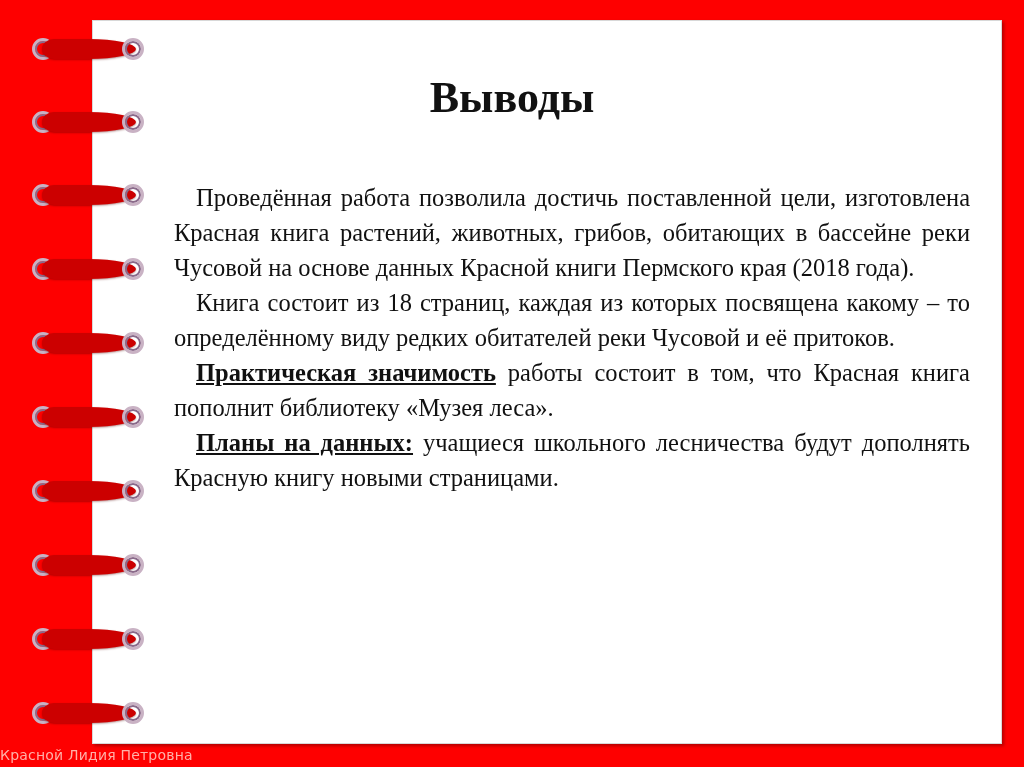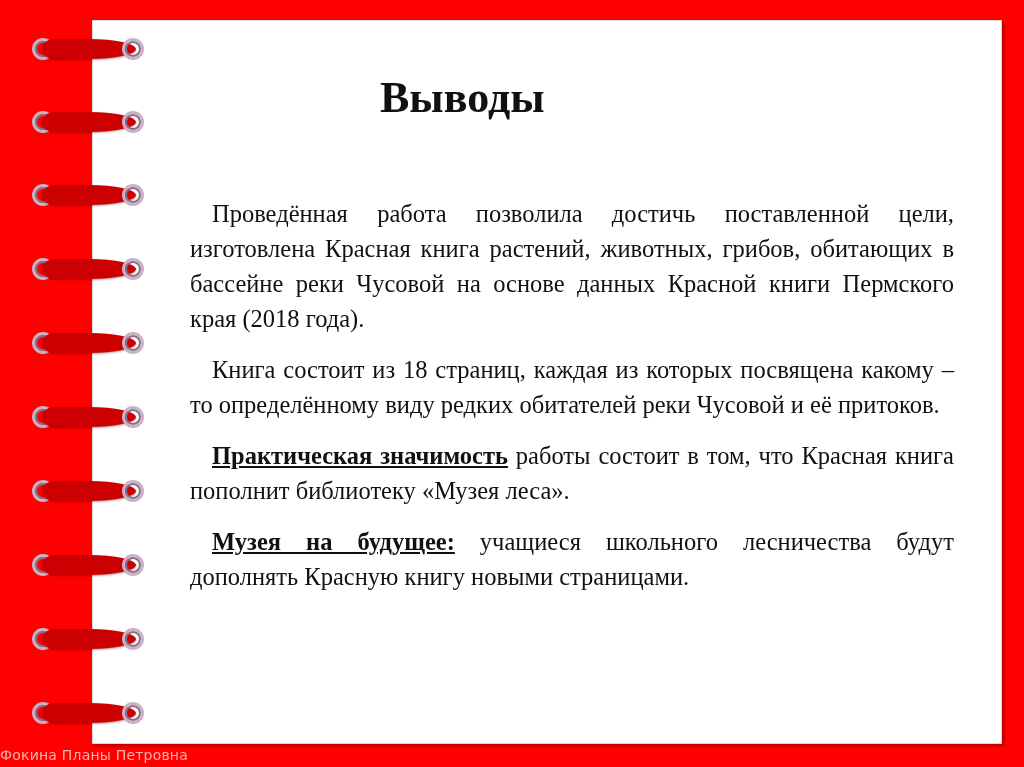--- a/index.html
+++ b/index.html
@@ -61,40 +61,41 @@
       height: 20px;
       background: #cc0000;
       border-radius: 12px 50% 50% 12px / 10px 50% 50% 10px;
       box-shadow: 0 1px 2px rgba(80,0,0,0.4);
     }
     .title {
       position: absolute;
       left: 380px;
       top: 70px;
       width: 264px;
+      text-align: center;
       font-family: "Liberation Serif", serif;
       font-weight: bold;
       font-size: 44px;
       line-height: 56px;
       color: #111111;
       margin: 0;
     }
     .content {
       position: absolute;
       left: 174px;
       top: 180px;
       width: 796px;
       font-family: "Liberation Serif", serif;
       font-size: 24.5px;
       line-height: 35px;
       color: #111111;
       text-align: justify;
     }
     .content p {
-      margin: 16px;
+      margin: 0;
       text-indent: 22px;
     }
     .content b {
       font-weight: bold;
       text-decoration: underline;
     }
     .footer {
       position: absolute;
       left: 0;
       top: 745px;
@@ -169,17 +170,17 @@
   <p>
     <b></b><span>Проведённая работа позволила достичь поставленной цели, изготовлена  Красная книга растений, животных, грибов, обитающих в бассейне реки Чусовой на основе данных Красной книги Пермского края (2018 года).</span>
   </p>
   <p>
     <b></b><span>Книга состоит из 18 страниц, каждая из которых посвящена какому – то определённому виду  редких  обитателей  реки Чусовой и её притоков.</span>
   </p>
   <p>
     <b>Практическая значимость</b><span> работы состоит в том, что Красная книга пополнит  библиотеку  «Музея леса».</span>
   </p>
   <p>
-    <b>Музея на будущее:</b><span> учащиеся школьного лесничества будут дополнять  Красную книгу новыми страницами.</span>
+    <b>Планы на данных:</b><span> учащиеся школьного лесничества будут дополнять  Красную книгу новыми страницами.</span>
   </p>
 </div>
 
-<div class="footer">Фокина Планы Петровна</div>
+<div class="footer">Красной Лидия Петровна</div>
 
 </body></html>

